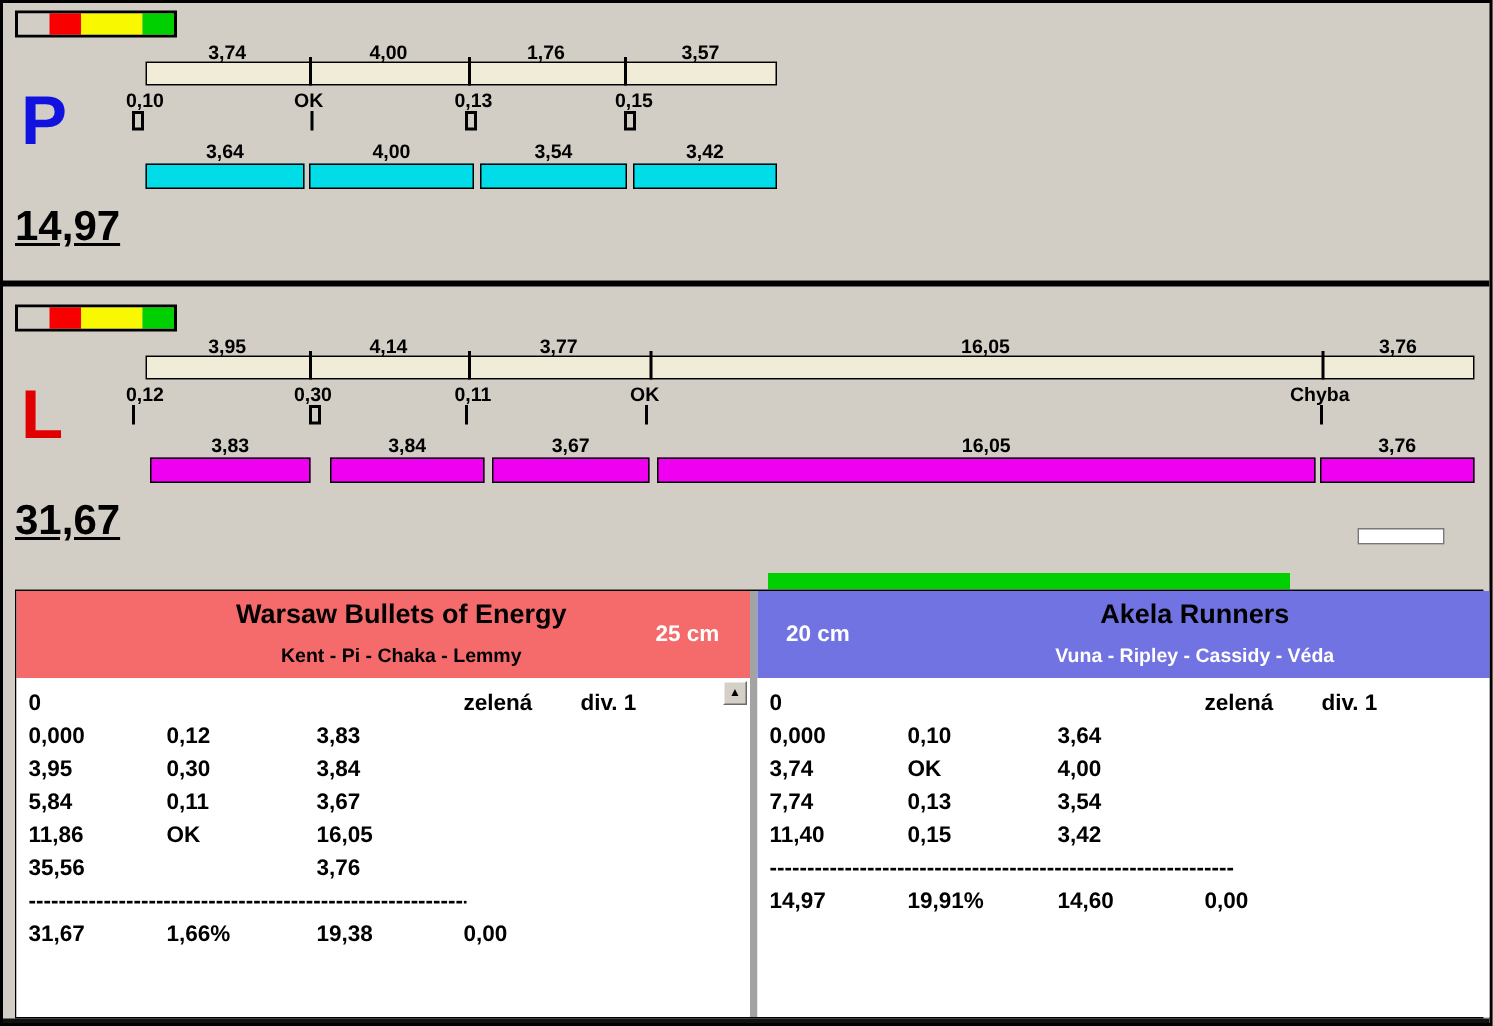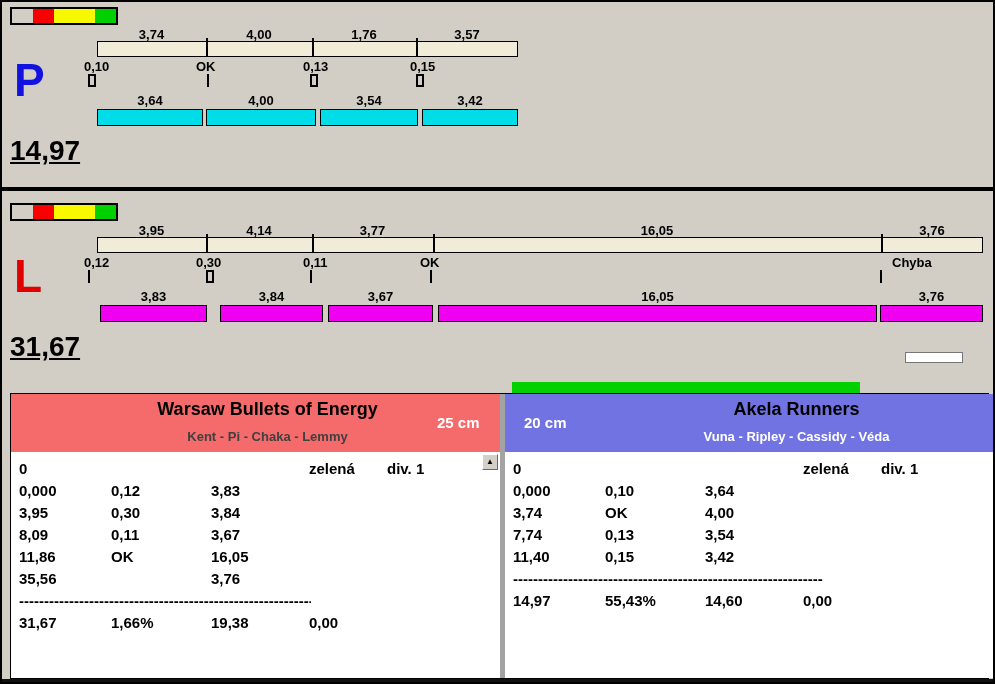--- a/index.html
+++ b/index.html
@@ -112,21 +112,21 @@
         <div class="seg-label" style="left: 615px; top: 22px;">16,05</div>
         <div class="seg-label" style="left: 890px; top: 22px;">3,76</div>
         <div class="split-label" style="left: 82px; top: 54px;">0,12</div>
         <div class="tick-line" style="left: 86px; top: 69px;"></div>
         <div class="split-label" style="left: 194px; top: 54px;">0,30</div>
         <div class="tick-box" style="left: 204px; top: 69px;"></div>
         <div class="split-label" style="left: 301px; top: 54px;">0,11</div>
         <div class="tick-line" style="left: 308px; top: 69px;"></div>
         <div class="split-label" style="left: 418px; top: 54px;">OK</div>
         <div class="tick-line" style="left: 428px; top: 69px;"></div>
-        <div class="split-label" style="left: 890px; top: 54px;">Chyba</div>
+        <div class="split-label" style="left: 858px; top: 54px;">Chyba</div>
         <div class="tick-line" style="left: 878px; top: 69px;"></div>
         <div class="lower-seg" style="left: 98px; width: 107px; top: 104px; background: rgb(240, 0, 240);"></div>
         <div class="seg-label" style="left: 111.5px; top: 88px;">3,83</div>
         <div class="lower-seg" style="left: 218px; width: 103px; top: 104px; background: rgb(240, 0, 240);"></div>
         <div class="seg-label" style="left: 229.5px; top: 88px;">3,84</div>
         <div class="lower-seg" style="left: 326px; width: 105px; top: 104px; background: rgb(240, 0, 240);"></div>
         <div class="seg-label" style="left: 338.5px; top: 88px;">3,67</div>
         <div class="lower-seg" style="left: 436px; width: 439px; top: 104px; background: rgb(240, 0, 240);"></div>
         <div class="seg-label" style="left: 615.5px; top: 88px;">16,05</div>
         <div class="lower-seg" style="left: 878px; width: 103px; top: 104px; background: rgb(240, 0, 240);"></div>
@@ -135,21 +135,21 @@
   </section>
 
   <div class="small-box"></div>
   <div class="green-bar" id="green-bar" style="background: rgb(0, 208, 0);"></div>
 
   <div class="bottom-panel">
 
     <div class="team-panel left">
       <div class="team-header" id="left-header" style="background: rgb(245, 106, 106); padding-left: 24px;">
         <div class="team-name">Warsaw Bullets of Energy</div>
-        <div class="team-members" id="left-members" style="color: #404040;">Kent - Pi - Chaka - Lemmy</div>
+        <div class="team-members" id="left-members" style="color: #000000;">Kent - Pi - Chaka - Lemmy</div>
         <div class="team-height">25 cm</div>
       </div>
       <div class="team-table" data-table="left">
           <div class="table-row">
             <div class="table-cell">0</div>
             <div class="table-cell"></div>
             <div class="table-cell"></div>
             <div class="table-cell">zelená</div>
             <div class="table-cell">div. 1</div>
           </div>
@@ -161,21 +161,21 @@
             <div class="table-cell"></div>
           </div>
           <div class="table-row">
             <div class="table-cell">3,95</div>
             <div class="table-cell">0,30</div>
             <div class="table-cell">3,84</div>
             <div class="table-cell"></div>
             <div class="table-cell"></div>
           </div>
           <div class="table-row">
-            <div class="table-cell">8,09</div>
+            <div class="table-cell">5,84</div>
             <div class="table-cell">0,11</div>
             <div class="table-cell">3,67</div>
             <div class="table-cell"></div>
             <div class="table-cell"></div>
           </div>
           <div class="table-row">
             <div class="table-cell">11,86</div>
             <div class="table-cell">OK</div>
             <div class="table-cell">16,05</div>
             <div class="table-cell"></div>
@@ -240,21 +240,21 @@
           <div class="table-row">
             <div class="table-cell">11,40</div>
             <div class="table-cell">0,15</div>
             <div class="table-cell">3,42</div>
             <div class="table-cell"></div>
             <div class="table-cell"></div>
           </div>
           <div class="table-sep">--------------------------------------------------------------</div>
           <div class="table-row">
             <div class="table-cell">14,97</div>
-            <div class="table-cell">55,43%</div>
+            <div class="table-cell">19,91%</div>
             <div class="table-cell">14,60</div>
             <div class="table-cell">0,00</div>
             <div class="table-cell"></div>
           </div>
         </div>
       <div class="scroll-btn">
         <span>▲</span>
       </div>
     </div>
 

